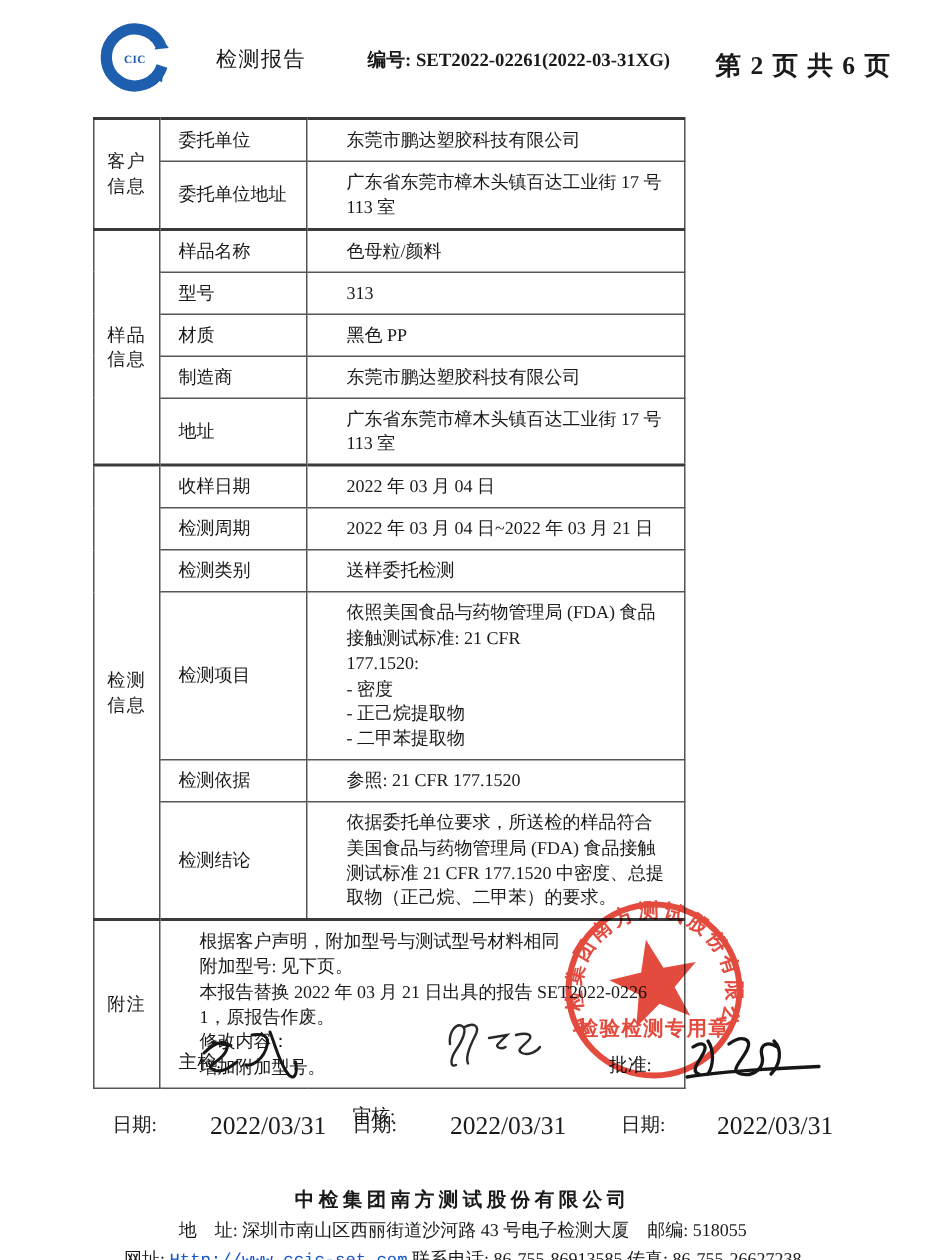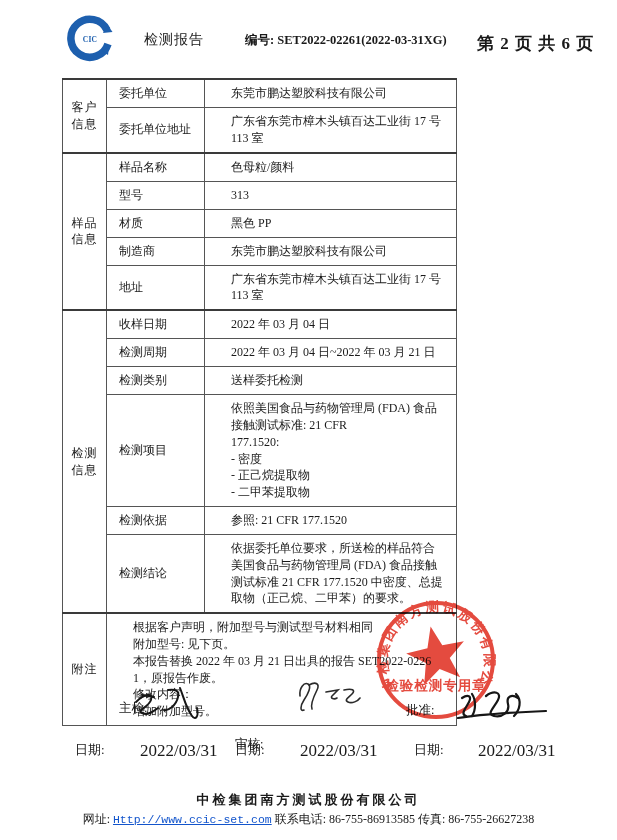--- a/index.html
+++ b/index.html
@@ -190,18 +190,19 @@
     </defs>
     <text font-size="13.5" fill="#e23b2e" font-weight="bold" font-family="Liberation Serif, serif" letter-spacing="2.5">
       <textPath href="#ringPath" startOffset="0">中检集团南方测试股份有限公司</textPath>
     </text>
     <text x="62" y="92" text-anchor="middle" font-size="13.5" font-weight="bold" fill="#e23b2e" font-family="Liberation Serif, serif" letter-spacing="1">检验检测专用章</text>
   </g>
 </svg>
 
 <div class="footer">
   <div class="co">中检集团南方测试股份有限公司</div>
+  <div class="addr">地　址: 深圳市南山区西丽街道沙河路 43 号电子检测大厦　邮编: 518055</div>
   <div class="web">
     <span>网址:</span>
     <a href="#">Http://www.ccic-set.com</a>
     <span>联系电话: 86-755-86913585 传真: 86-755-26627238</span>
   </div>
 </div>
 
 </body></html>

